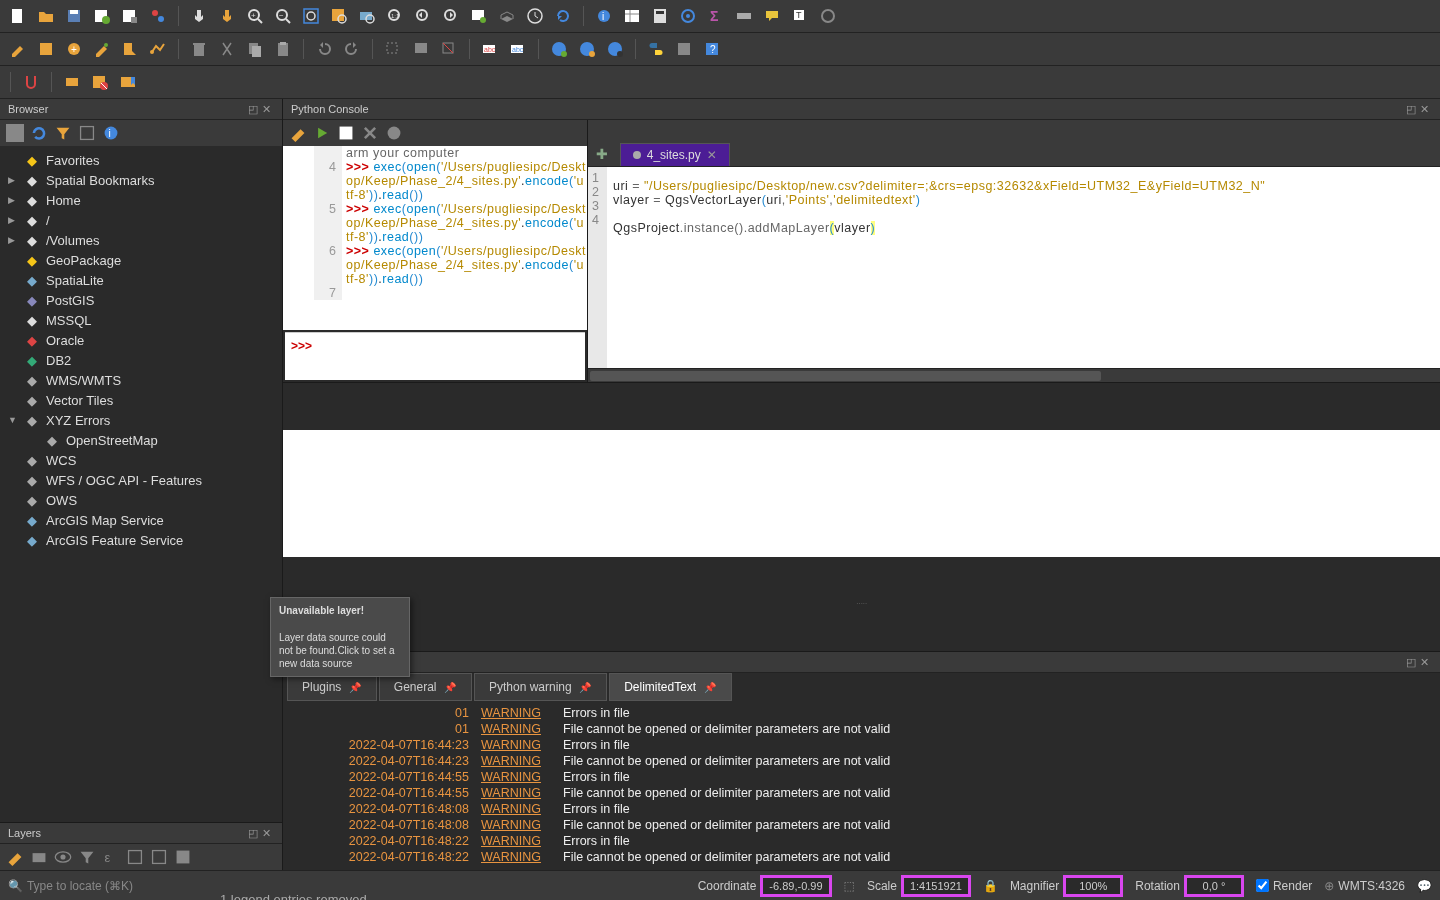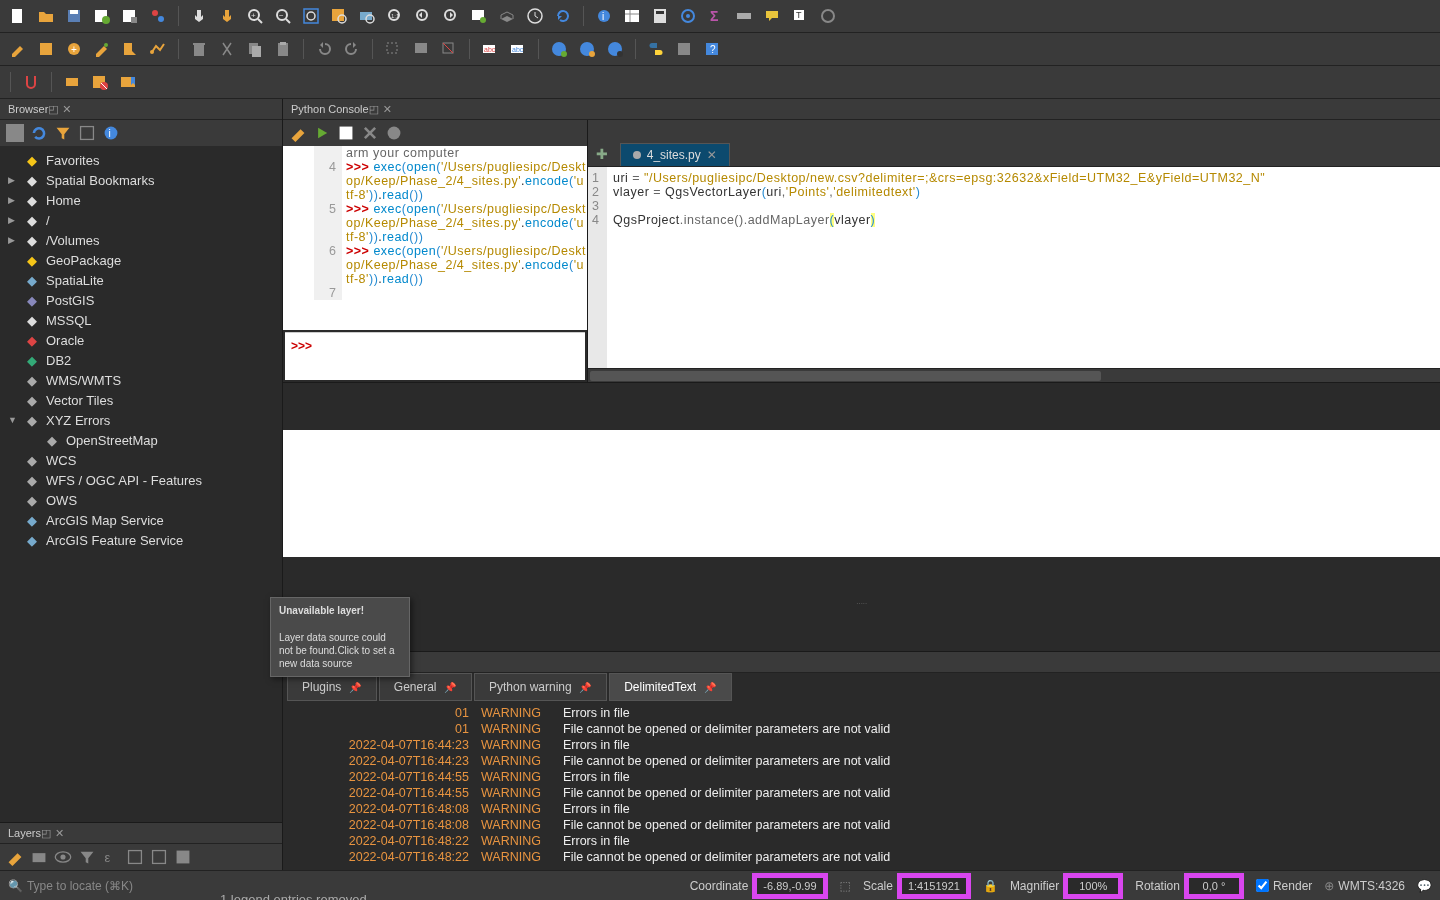--- a/index.html
+++ b/index.html
@@ -8,21 +8,21 @@
 
 .toolbar { background: #3a3a3a; border-bottom: 1px solid #222; display: flex; align-items: center; padding: 4px 6px; gap: 4px; }
 .toolbar .btn { width: 24px; height: 24px; display: flex; align-items: center; justify-content: center; cursor: pointer; border-radius: 2px; }
 .toolbar .sep { width: 1px; height: 20px; background: #555; margin: 0 4px; }
 .toolbar svg { width: 18px; height: 18px; }
 
 .main-area { flex: 1; display: flex; overflow: hidden; }
 
 
 .left-col { width: 283px; display: flex; flex-direction: column; background: #2a2a2a; border-right: 1px solid #1a1a1a; }
-.panel-header { background: #3a3a3a; padding: 4px 8px; font-size: 11px; color: #ccc; display: flex; justify-content: flex-start; align-items: center; border-bottom: 1px solid #222; }
+.panel-header { background: #3a3a3a; padding: 4px 8px; font-size: 11px; color: #ccc; display: flex; justify-content: space-between; align-items: center; border-bottom: 1px solid #222; }
 .panel-header .controls { display: flex; gap: 2px; }
 .panel-header .controls span { width: 12px; height: 12px; cursor: pointer; color: #999; font-size: 11px; }
 .panel-toolbar { background: #3a3a3a; padding: 4px 6px; display: flex; gap: 6px; align-items: center; }
 .panel-toolbar .tbtn { width: 18px; height: 18px; cursor: pointer; display: flex; align-items: center; justify-content: center; }
 .browser-tree { flex: 1; overflow: auto; padding: 4px 0; font-size: 13px; }
 .tree-item { display: flex; align-items: center; padding: 2px 8px; gap: 6px; cursor: pointer; }
 .tree-item.child { padding-left: 28px; }
 .tree-arrow { width: 10px; color: #999; font-size: 9px; }
 .tree-icon { width: 16px; height: 16px; display: flex; align-items: center; justify-content: center; }
 .layers-panel { border-top: 1px solid #1a1a1a; }
@@ -44,53 +44,53 @@
 .pyconsole .pybody { flex: 1; display: flex; overflow: hidden; }
 .py-left { width: 305px; display: flex; flex-direction: column; border-right: 1px solid #1a1a1a; }
 .py-left .code-area { flex: 1; background: #fff; color: #333; font-family: Menlo, monospace; font-size: 12.5px; overflow: auto; }
 .code-line { display: flex; margin-left: 31px; }
 .gutter { width: 28px; text-align: right; padding-right: 6px; color: #999; background: #f0f0f0; user-select: none; flex-shrink:0;}
 .codetxt { padding-left: 4px; white-space: pre-wrap; word-break: break-all; flex:1; letter-spacing:0.5px; }
 .py-input { background: #fff; color: #333; border-top: 1px solid #ccc; padding: 6px; font-family: Menlo, monospace; font-size: 12px; height: 48px; margin: 2px; }
 .py-right { flex: 1; display: flex; flex-direction: column; background: #2a2a2a; }
 .editor-toolbar { background: #3a3a3a; padding: 4px 6px; display: flex; gap: 6px; }
 .editor-tabs { display: flex; background: #3a3a3a; border-bottom: 1px solid #222; align-items:center; }
-.editor-tab { padding: 4px 12px; background: #0c4a6e; border: 1px solid #555; border-bottom: none; font-size: 12px; display: flex; align-items: center; gap: 6px; cursor: pointer; margin-left:4px;}
+.editor-tab { padding: 4px 12px; background: #4c1d95; border: 1px solid #555; border-bottom: none; font-size: 12px; display: flex; align-items: center; gap: 6px; cursor: pointer; margin-left:4px;}
 .editor-tab .dot { width: 8px; height: 8px; border-radius: 50%; background: #aaa; }
 .plus-tab { padding: 4px 8px; color: #8a8; cursor: pointer; font-size:14px;}
 .editor-body { flex: 1; background: #fff; font-family: Menlo, monospace; font-size: 12.5px; overflow: auto; display: flex; }
 .editor-gutter { background: #e8e8e8; color: #888; padding: 4px 8px 4px 4px; text-align: right; user-select: none; }
-.editor-code { padding: 4px 6px; white-space: pre; letter-spacing:0.5px;}
+.editor-code { padding: 12px 6px; white-space: pre; letter-spacing:0.5px;}
 .hscroll { height: 14px; background: #3a3a3a; border-top: 1px solid #222; position:relative;}
 .hscroll::after{ content:''; position:absolute; left:2px; top:2px; width:60%; height:10px; background:#555; border-radius:2px;}
 
 
 .map-canvas { flex: 1; background: #fff; border-top: 3px solid #2a2a2a; min-height:130px;}
 .resizer { height:6px; background:#2a2a2a; cursor:row-resize; text-align:center; color:#666; font-size:8px; line-height:6px;}
 
 
 .logpanel { height: 300px; display: flex; flex-direction: column; border-top: 1px solid #1a1a1a; }
 .log-tabs { display: flex; background: #2a2a2a; padding: 0 4px; }
 .log-tab { padding: 6px 14px; background: #3a3a3a; border: 1px solid #555; font-size: 12px; cursor: pointer; display:flex; align-items:center; gap:8px; margin-right:2px; color:#ccc;}
 .log-tab.active { background: #4a4a4a; color: #fff; }
 .log-tab .pin { color:#777; font-size:10px;}
 .log-body { flex: 1; overflow: auto; padding: 4px 8px; font-family: Menlo, Arial, sans-serif; font-size: 12.5px; }
 .log-row { display: flex; gap: 12px; padding: 1px 0; }
 .log-ts { color: #e89440; width: 178px; flex-shrink:0; text-align:right;}
-.log-level { color: #e89440; width: 70px; flex-shrink:0;}
+.log-level { color: #e89440; width: 70px; flex-shrink:0;text-decoration:underline;}
 .log-msg { color: #eee; }
 
 
 .statusbar { height: 30px; background: #3a3a3a; border-top: 1px solid #222; display: flex; align-items: center; padding: 0 8px; gap: 12px; font-size: 12px; color: #ccc; }
 .statusbar .search { display:flex; align-items:center; gap:4px; flex:0 0 200px;}
 .statusbar .search input { background: transparent; border: none; color: #f0abfc; font-size:12px; width: 170px; }
 .statusbar .search input::placeholder{ color:#888; }
 .statusbar .legend-msg { color: #aaa; flex:1; font-size:13px;margin-top:28px;}
 .statusbar .field { display:flex; align-items:center; gap:4px;}
-.statusbar .field .val { background:#2a2a2a; padding:2px 6px; border:5px solid #d946ef; font-size:11px; min-width:60px; text-align:center;}
+.statusbar .field .val { background:#2a2a2a; padding:2px 6px; border:3px solid #d946ef; font-size:11px; min-width:60px; text-align:center;}
 
 
 .s-op { color: #666; }
 .s-str { color: #b58900; }
 .s-fn { color: #0088cc; }
 .s-br { color: #268bd2; }
 .s-hi { background: #ffff80; color:#268bd2; }
 .s-id { color: #333; }
 .s-prompt { color: #cc0000; font-weight:bold; }
 </style>

